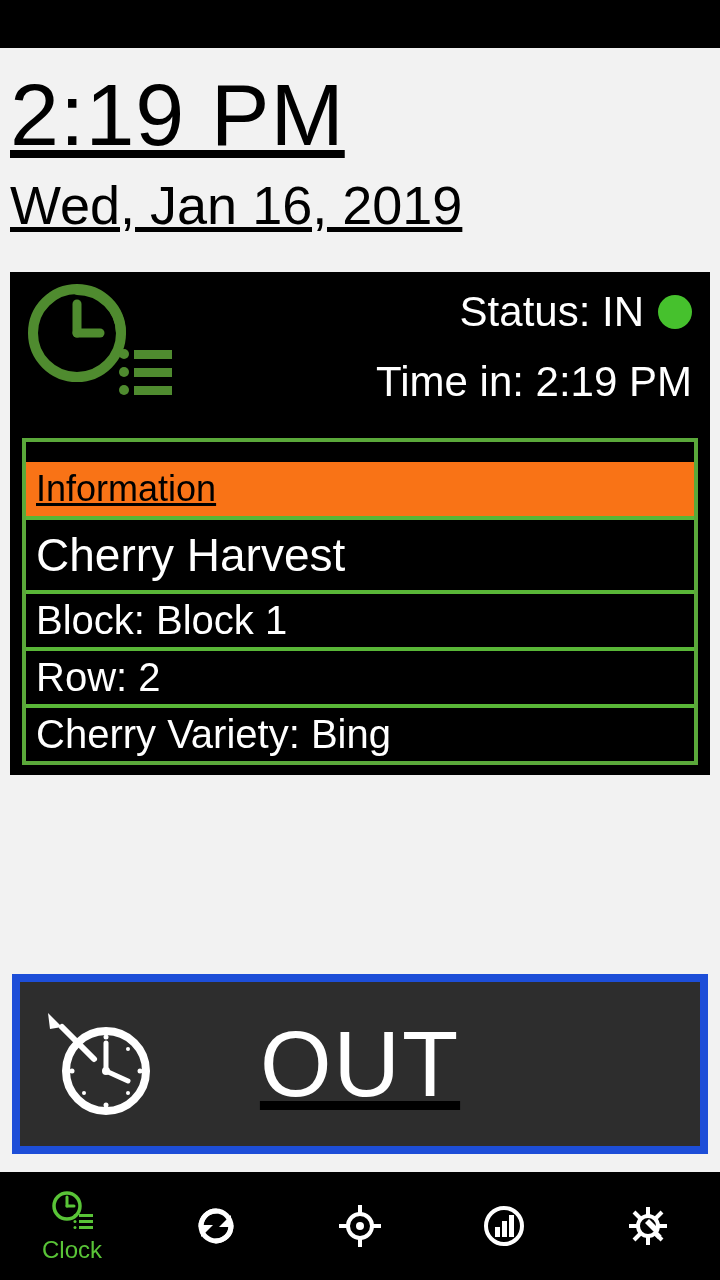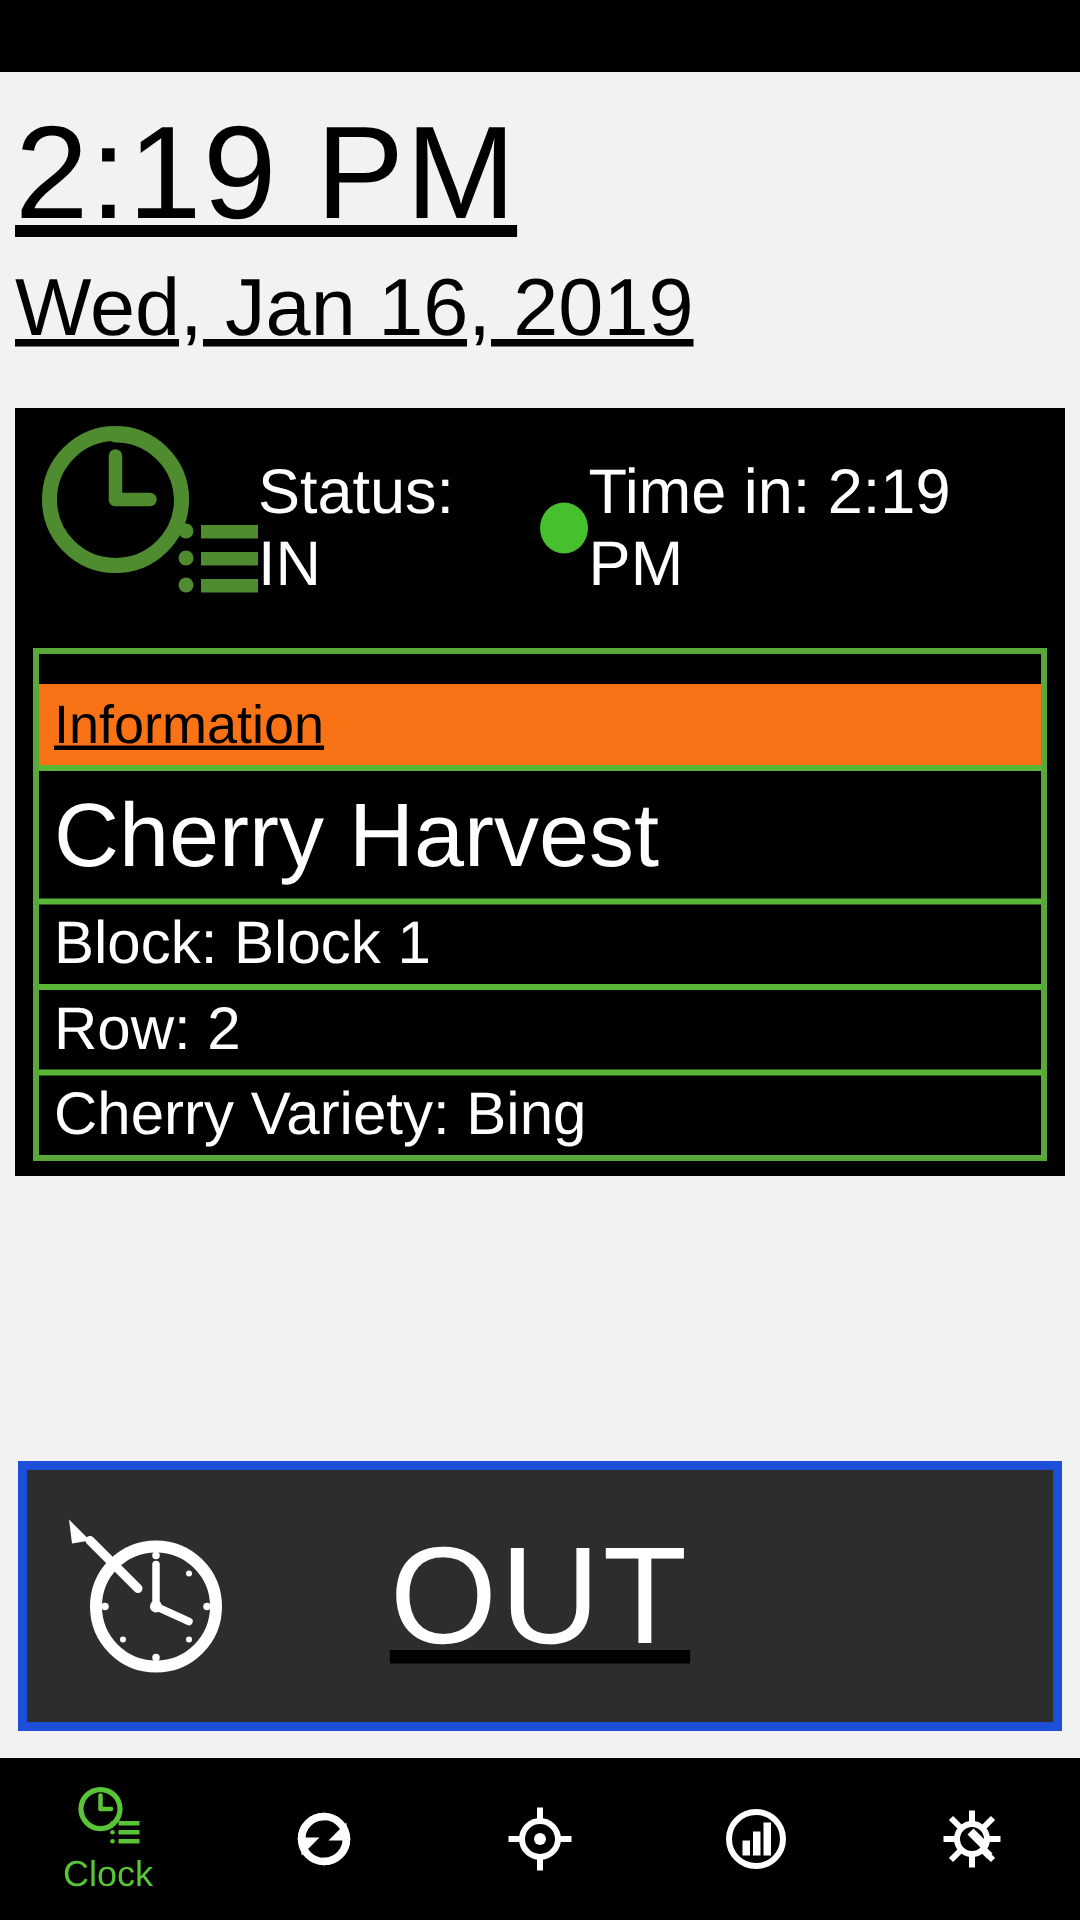--- a/index.html
+++ b/index.html
@@ -5,30 +5,30 @@
   * { box-sizing: border-box; margin: 0; padding: 0; }
   html, body { width: 720px; height: 1280px; overflow: hidden; font-family: Arial, Helvetica, sans-serif; background: #f2f2f2; }
   .root { width: 720px; height: 1280px; display: flex; flex-direction: column; }
   .statusbar { height: 48px; background: #000; }
   .content { flex: 1; display: flex; flex-direction: column; padding: 10px 10px 0 10px; text-decoration: underline; }
   .time { font-size: 88px; font-weight: 500; color: #000; letter-spacing: 1px; margin-top: 6px; }
   .date { font-size: 54px; color: #000; margin-top: 8px; }
   .card { background: #000; margin-top: 36px; padding: 10px 12px 10px 12px; }
   .card-top { display: flex; align-items: flex-start; }
   .clock-icon-lg { width: 150px; height: 120px; flex: 0 0 auto; margin-top: -4px; }
-  .status-block { flex: 1; display: flex; flex-direction: row; align-items: flex-end; padding-right: 6px; }
+  .status-block { flex: 1; display: flex; flex-direction: column; align-items: flex-end; padding-right: 6px; }
   .status-line { display: flex; align-items: center; gap: 14px; color: #fff; font-size: 42px; margin-top: 6px; }
   .dot { width: 34px; height: 34px; border-radius: 50%; background: #46c12d; }
   .timein-line { color: #fff; font-size: 42px; margin-top: 22px; }
   .info-panel { margin-top: 32px; border: 4px solid #5aa83a; background: #000; }
   .info-header { background: #f97316; color: #000; font-size: 36px; padding: 6px 10px; margin-top: 20px; }
   .info-row { color: #fff; font-size: 40px; padding: 4px 10px; border-top: 4px solid #59b637; }
-  .info-row.big { font-size: 60px; padding: 8px 10px; }
+  .info-row.big { font-size: 46px; padding: 8px 10px; }
   .spacer { flex: 1; }
-  .out-btn { margin: 0 2px 18px 2px; height: 180px; background: #2d2d2d; border: 6px solid #1d4ed8; display: flex; align-items: center; justify-content: center; position: relative; }
+  .out-btn { margin: 0 2px 18px 2px; height: 180px; background: #2d2d2d; border: 8px solid #1d4ed8; display: flex; align-items: center; justify-content: center; position: relative; }
   .out-icon-wrap { position: absolute; left: 24px; top: 50%; transform: translateY(-50%); width: 110px; height: 110px; }
   .out-label { color: #fff; font-size: 92px; font-weight: 400; letter-spacing: 2px; }
   .navbar { height: 108px; background: #000; display: flex; align-items: center; justify-content: space-around; padding: 0 0; }
   .nav-item { display: flex; flex-direction: column; align-items: center; justify-content: center; width: 120px; height: 100%; }
   .nav-label { font-size: 24px; margin-top: 2px; color: #59c437; }
   .nav-icon { width: 46px; height: 46px; display:flex; align-items:center; justify-content:center; }
   .nav-icon svg { width: 46px; height: 46px; }
 </style>
 </head>
 <body>

